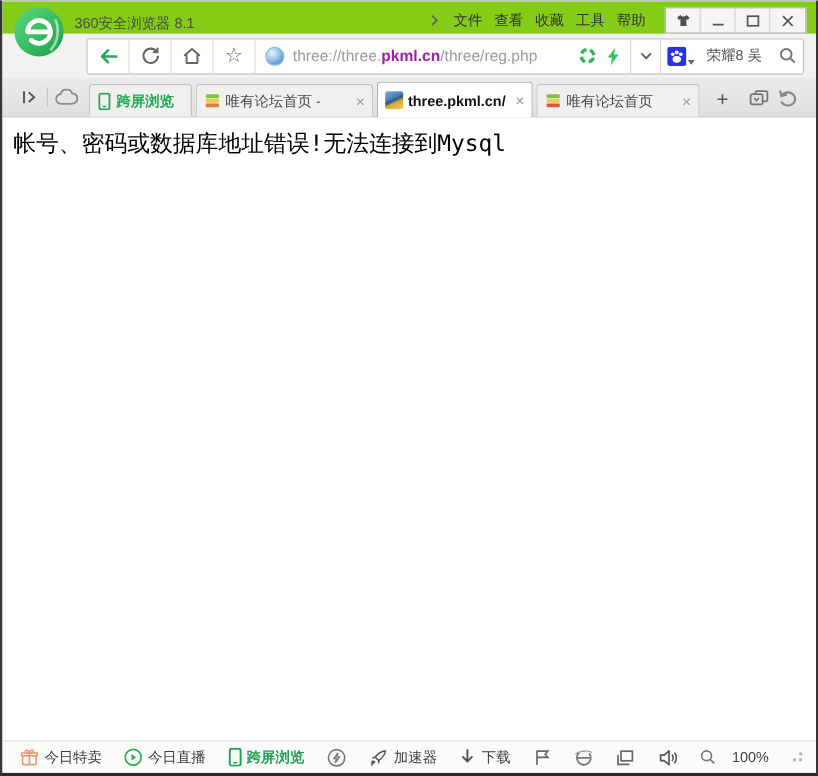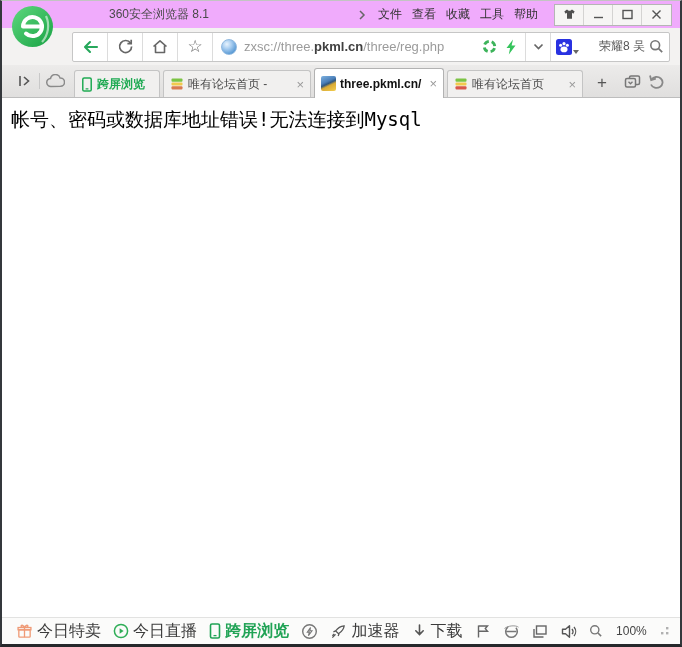--- a/index.html
+++ b/index.html
@@ -4,46 +4,46 @@
 <style>
   * { margin:0; padding:0; box-sizing:border-box; }
   html,body { width:682px; height:647px; font-family:"Liberation Sans","DejaVu Sans",sans-serif; }
   .window {
     width:682px; height:647px; display:flex; flex-direction:column;
     border-left:2px solid #34383c; border-right:2px solid #34383c;
     border-bottom:3px solid #26282b; border-top:1px solid #c3c3c3;
     background:#fff; position:relative; overflow:hidden;
   }
   
-  .titlebar { height:27px; background:#f0abfc; display:flex; align-items:center; position:relative; flex:0 0 auto;padding-left:47px; }
+  .titlebar { height:27px; background:#84cc16; display:flex; align-items:flex-end; position:relative; flex:0 0 auto; }
   .logo { position:absolute; left:8px; top:3px; width:45px; height:45px; z-index:5; }
   .app-title { margin-left:60px; font-size:12px; color:#4a4a4a; }
   .menubar { margin-left:auto; display:flex; align-items:center; gap:10px; padding-right:8px; }
   .menu-item { font-size:12px; color:#333; cursor:default; }
   .menu-expander { display:flex; align-items:center; }
   .winctrl-group { display:flex; border:1px solid #b5b5b5; height:22px; background:#f6f5f4; margin-left:6px; }
   .winctrl { width:29px; display:flex; align-items:center; justify-content:center; border-right:1px solid #d4d3d2; }
   .winctrl:last-child { border-right:none; }
   
   .toolbar { height:37px; background:#f3f2f1; display:flex; align-items:center; padding:0 10px 0 70px; flex:0 0 auto; }
   .ctrlbar { flex:1; height:30px; background:#fff; border:1px solid #c6c6c6; border-radius:2px; display:flex; align-items:stretch; }
   .navbtn { width:35px; display:flex; align-items:center; justify-content:center; border-right:1px solid #dcdcdc; }
   .url-section { flex:1; display:flex; align-items:center; padding:0 8px; min-width:0; }
   .globe { width:16px; height:16px; border-radius:50%; flex:0 0 auto;
     background:radial-gradient(circle at 35% 30%, #e8f3fd 0%, #a8cdf0 35%, #5b9bd5 75%, #3a76b5 100%);
     border:1px solid #8fb8e0; }
   .url-text { margin-left:7px; font-size:13px; white-space:nowrap; overflow:hidden; flex:1; }
   .url-prefix,.url-path { color:#9b9b9b; }
-  .url-domain { color:#404040; font-weight:bold; }
+  .url-domain { color:#a21caf; font-weight:bold; }
   .url-icons { display:flex; align-items:center; gap:8px; margin-left:6px; }
   .chevron-section { width:26px; display:flex; align-items:center; justify-content:center; border-left:1px solid #dcdcdc; border-right:1px solid #dcdcdc; }
   .search-section { width:118px; display:flex; align-items:center; padding:0 5px; }
   .paw-wrap { display:flex; align-items:flex-end; flex:0 0 auto; }
   .paw-caret { width:0; height:0; border-left:3.5px solid transparent; border-right:3.5px solid transparent; border-top:4px solid #666; margin-left:1px; margin-bottom:1px; }
-  .search-query { font-size:12px; color:#555; margin-left:20px; flex:1; white-space:nowrap; overflow:hidden; }
+  .search-query { font-size:12px; color:#555; margin-left:10px; flex:1; white-space:nowrap; overflow:hidden; }
   
   .tabbar { height:33px; background:linear-gradient(#eceBea,#e0dfde); border-bottom:1px solid #bdbdbd; display:flex; align-items:flex-end; padding-left:10px; flex:0 0 auto; }
   .tabbar-tool { align-self:center; display:flex; align-items:center; justify-content:center; width:24px; height:24px; }
   .tab-divider { align-self:center; width:1px; height:16px; background:#c8c8c8; margin:0 3px; }
   .tab { display:flex; align-items:center; height:27px; border:1px solid #c4c4c4; border-bottom:none; border-radius:3px 3px 0 0; background:#f1f0ef; padding:0 6px; margin-right:3px; font-size:12px; color:#4a4a4a; overflow:hidden; }
   .tab-label { flex:1; white-space:nowrap; overflow:hidden; margin:0 4px; }
   .tab-close { color:#9a9a9a; font-size:13px; flex:0 0 auto; }
   .tab-feature { width:86px; }
   .tab-feature .tab-label { color:#1faa53; font-weight:bold; overflow:visible; }
   .tab-1 { width:148px; }
@@ -53,21 +53,21 @@
   .favicon-stack { flex:0 0 auto; }
   .favicon-img { width:15px; height:15px; border-radius:2px; flex:0 0 auto;
     background:linear-gradient(155deg,#7fb2e0 0%,#4a7fb9 38%,#2f567e 50%,#d8a936 62%,#f3ce4e 100%); }
   .newtab-btn { width:28px; height:26px; display:flex; align-items:center; justify-content:center; font-size:17px; color:#555; margin:0 4px 1px 2px; }
   
   .content { flex:1 1 auto; background:#fff; overflow:hidden; }
   .error-text { padding:9px 9px; font-size:19px; color:#000;
     font-family:"DejaVu Sans Mono","Liberation Mono",monospace; letter-spacing:0; }
   
   .statusbar { height:27px; background:#fbfbfa; border-top:1px solid #e2e2e1; display:flex; align-items:center; justify-content:space-between; padding:0 10px 0 14px; flex:0 0 auto; }
-  .status-item { display:flex; align-items:center; gap:4px; font-size:16px; color:#3b3b3b; }
+  .status-item { display:flex; align-items:center; gap:4px; font-size:12px; color:#3b3b3b; }
   .status-item.green { color:#21a356; font-weight:bold; }
   .zoom-ctl { display:flex; align-items:center; gap:13px; font-size:12px; color:#444; }
   svg { display:block; }
 </style>
 </head>
 <body>
 
 <div class="window">
 
   <div class="titlebar">
@@ -135,21 +135,21 @@
           </svg>
       </span>
       <span class="navbtn">
         <svg width="18" height="17" viewBox="0 0 18 17">
             <path d="M2.5 8.5 L9 2.8 l6.5 5.7 M4.5 7.5 v7 h9 v-7" fill="none" stroke="#666" stroke-width="1.6" stroke-linejoin="round"></path>
           </svg>
       </span>
       <span class="navbtn" style="font-size:17px;color:#666;">☆</span>
       <div class="url-section">
         <span class="globe"></span>
-        <span class="url-text"><span class="url-prefix">zxsc://three.</span><span class="url-domain">pkml.cn</span><span class="url-path">/three/reg.php</span></span>
+        <span class="url-text"><span class="url-prefix">three://three.</span><span class="url-domain">pkml.cn</span><span class="url-path">/three/reg.php</span></span>
         <span class="url-icons">
           <span>
             <svg width="15" height="15" viewBox="0 0 16 16">
                 <circle cx="8" cy="8" r="5.6" fill="none" stroke="#3cb35a" stroke-width="3" stroke-dasharray="5.6 3.2" transform="rotate(18 8 8)"></circle>
               </svg>
           </span>
           <span>
             <svg width="12" height="16" viewBox="0 0 12 16">
                 <path d="M8 0.5 L1.5 9 h3.6 L3.8 15.5 10.5 6.5 H6.6z" fill="#35c45c"></path>
               </svg>

